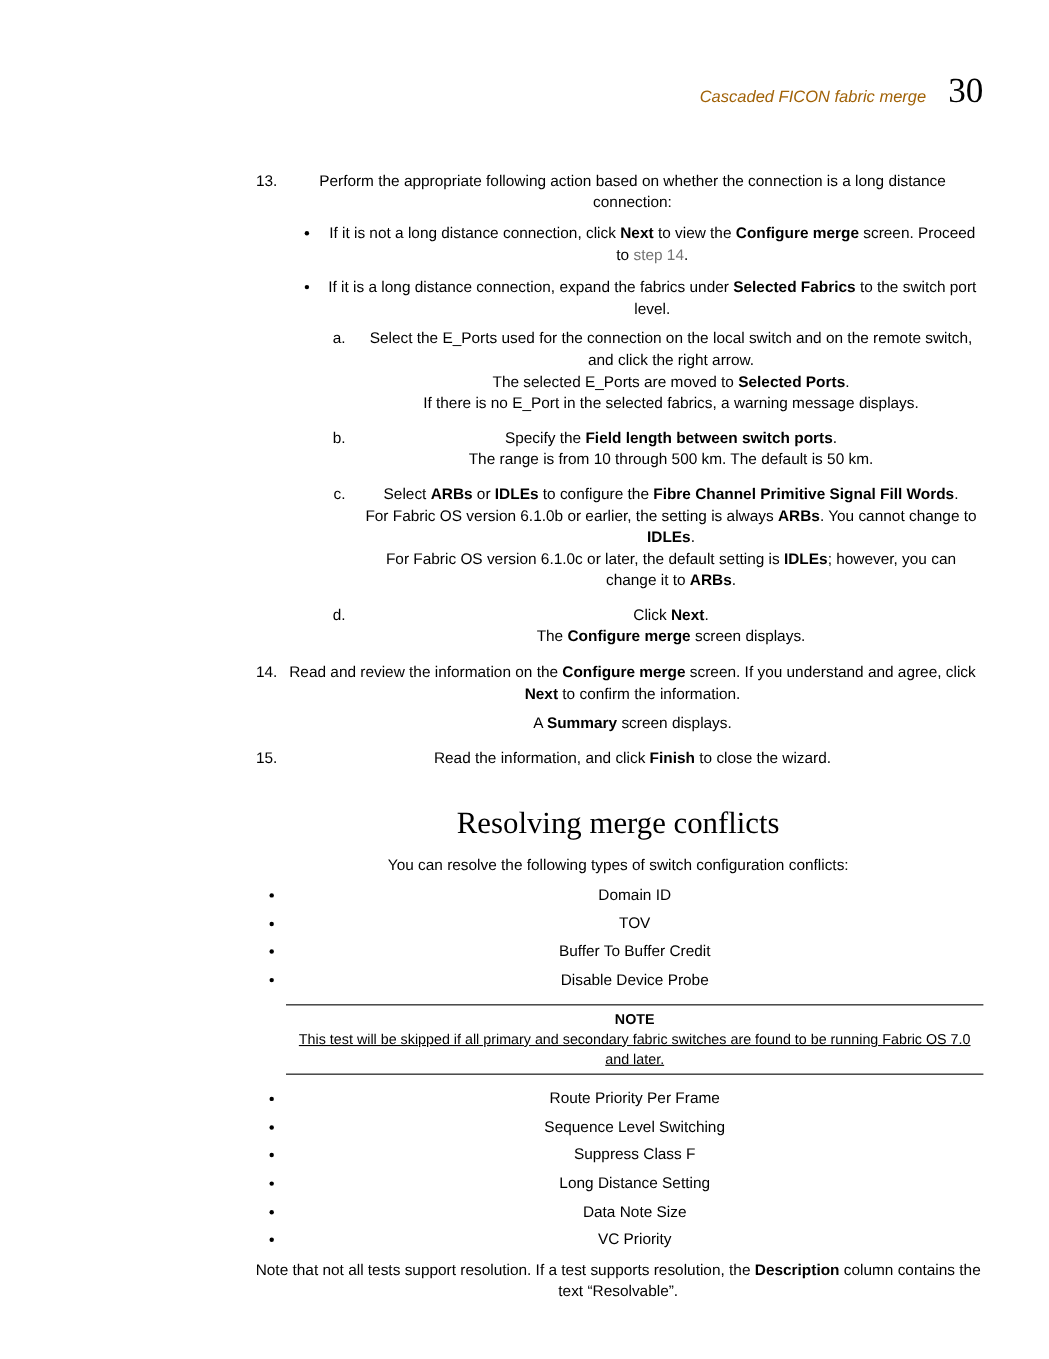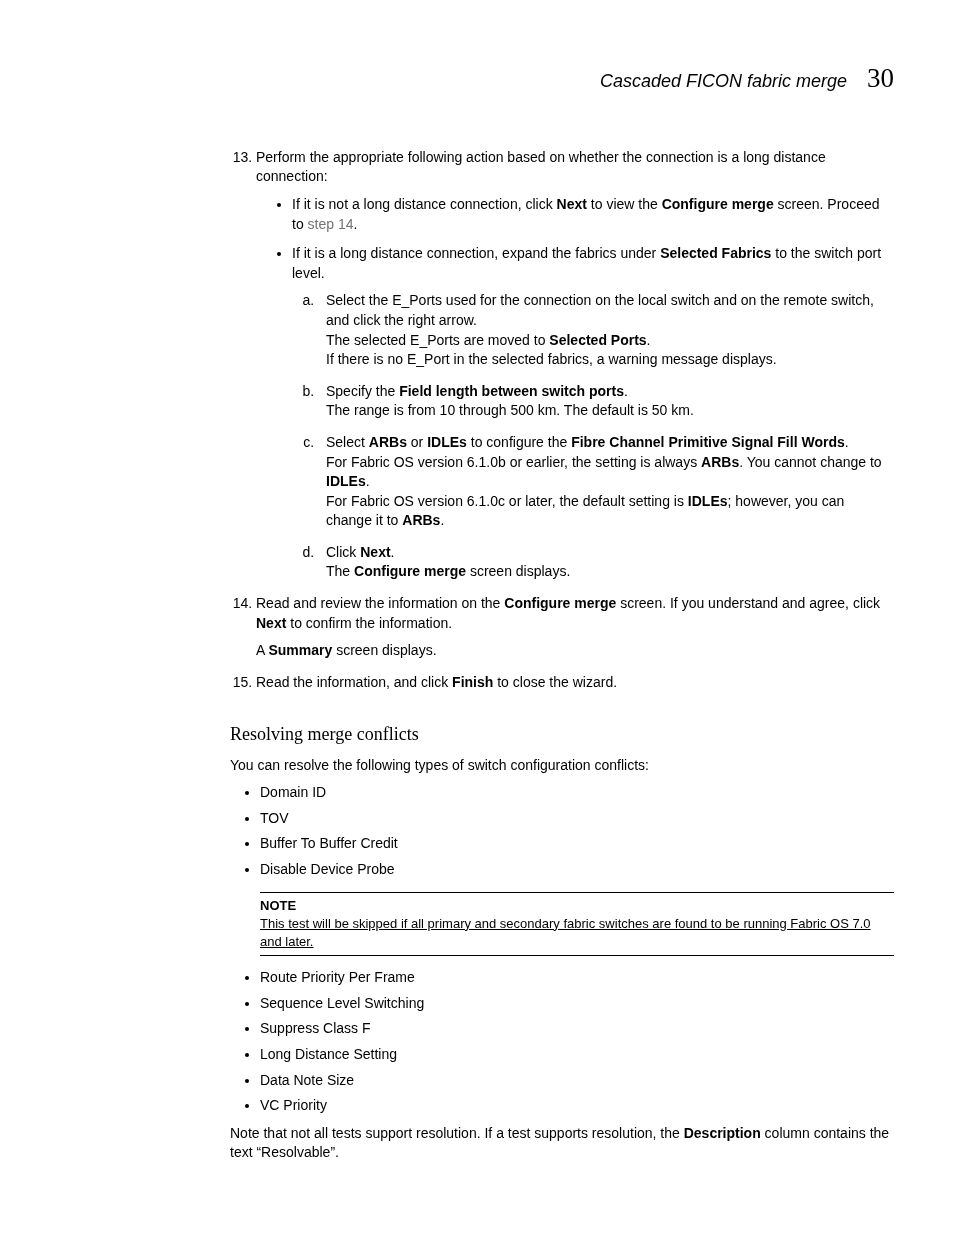--- a/index.html
+++ b/index.html
@@ -16,31 +16,32 @@
     padding: 60px 60px 60px 60px;
   }
   .header {
     display: flex;
     justify-content: flex-end;
     align-items: baseline;
     gap: 20px;
     margin-bottom: 50px;
   }
   .header-title {
-    font-size: 18px;
+    font-size: 15px;
     font-style: italic;
-    color: #000000;
+    color: #a16207;
   }
   .header-num {
     font-family: Georgia, 'Times New Roman', serif;
-    font-size: 27px;
+    font-size: 32px;
     font-weight: normal;
   }
   .content {
     padding-left: 170px;
+    text-align: center;
   }
   ol.main-list {
     margin: 0;
     padding-left: 26px;
   }
   ol.main-list > li {
     margin-bottom: 12px;
   }
   ul.bullets {
     list-style: disc;
@@ -59,21 +60,21 @@
     margin-bottom: 12px;
     padding-left: 8px;
   }
   .link {
     color: #737373;
   }
   .b { font-weight: bold; }
   h2.section {
     font-family: Georgia, 'Times New Roman', serif;
     font-weight: normal;
-    font-size: 18px;
+    font-size: 28px;
     margin: 30px 0 8px 0;
   }
   .note-block {
     margin: 12px 0 12px 30px;
   }
   .note-rule {
     border-top: 1px solid #000;
     margin: 4px 0;
   }
   .note-label {

